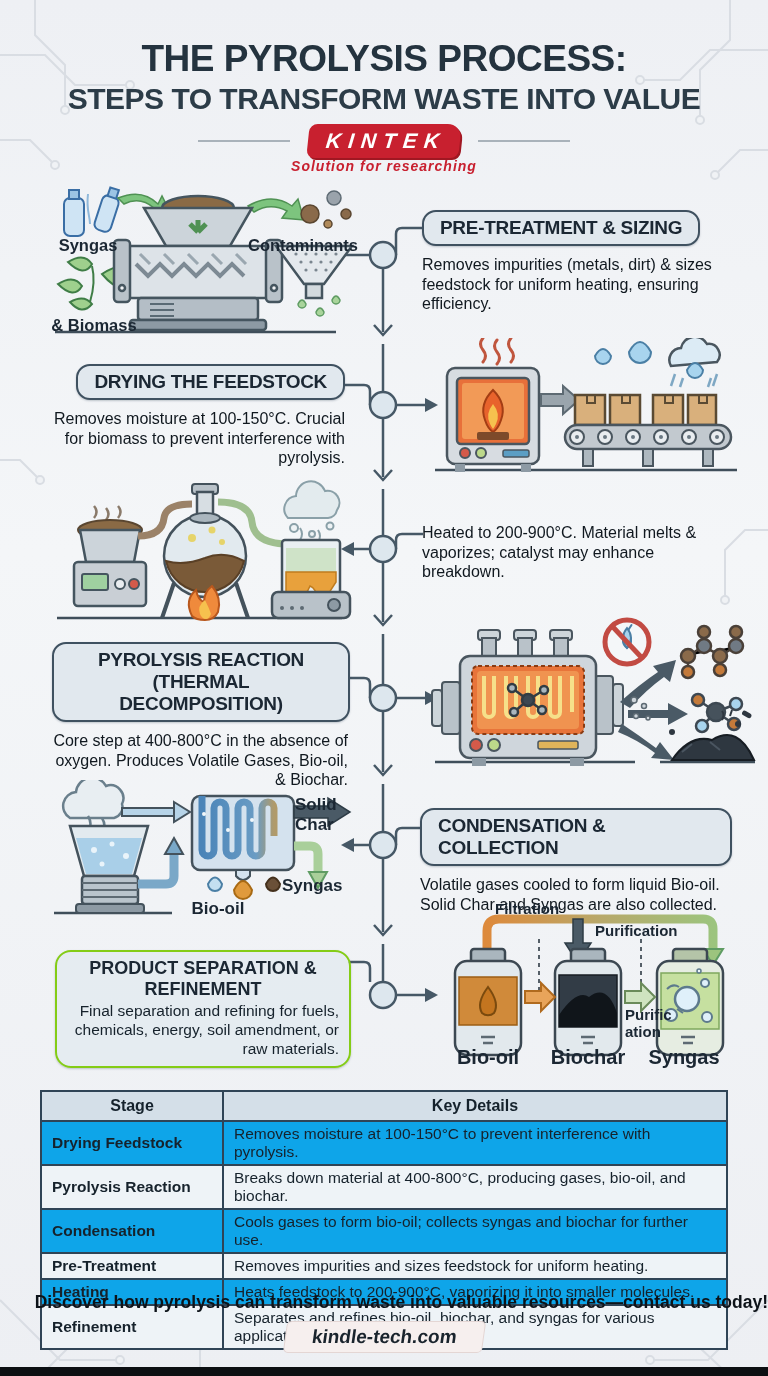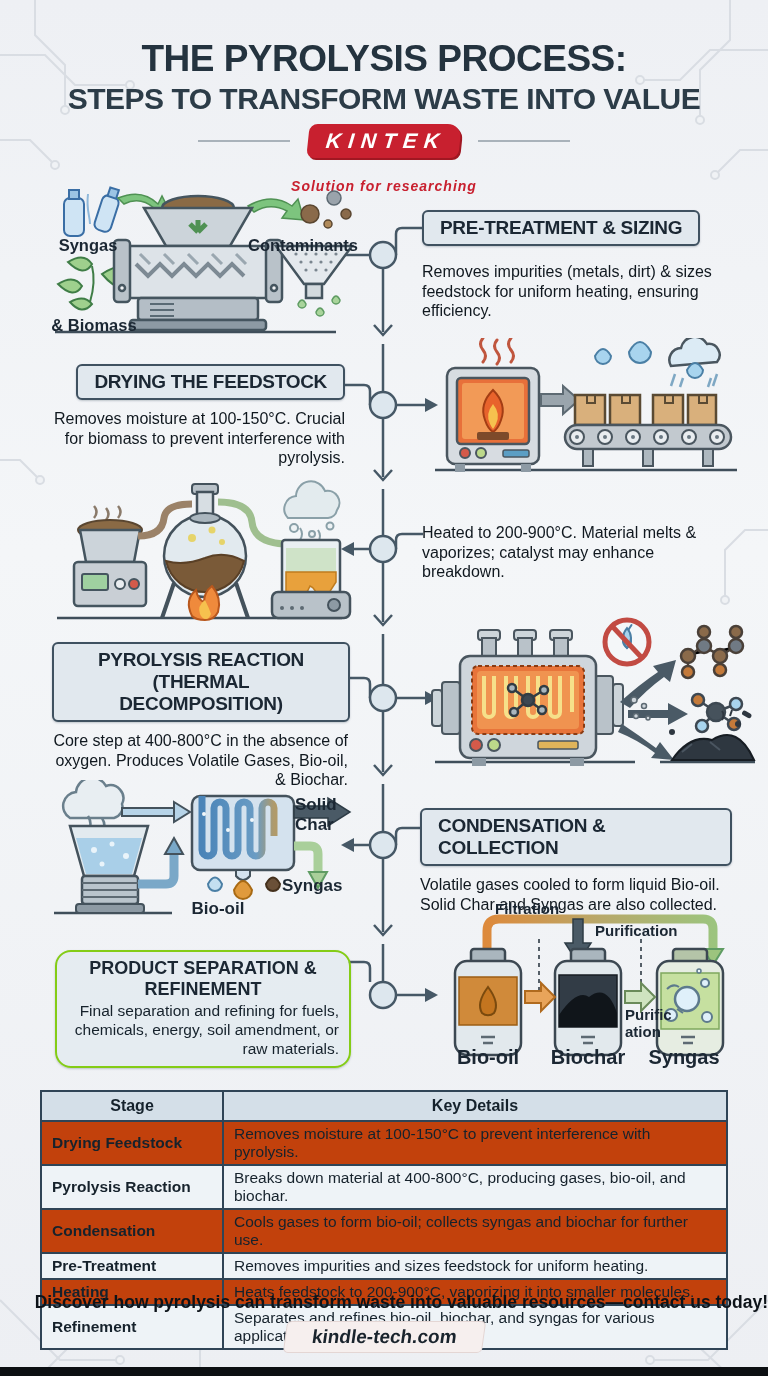--- a/index.html
+++ b/index.html
@@ -12,33 +12,33 @@
   .title1{left:0;top:38px;width:768px;text-align:center;font-size:37px;font-weight:800;
           color:#24333f;letter-spacing:-0.5px;}
   .title2{left:0;top:82px;width:768px;text-align:center;font-size:30px;font-weight:600;
           color:#2c3c48;letter-spacing:-0.5px;}
   .logo-row{left:0;top:124px;width:768px;display:flex;align-items:center;justify-content:center;gap:18px;}
   .rule{width:92px;height:2px;background:#a9b2ba;}
   .logo-badge{background:#c8202f;color:#fff;font-weight:800;font-style:italic;font-size:21px;
               letter-spacing:7px;padding:5px 14px 5px 18px;border-radius:8px 14px 8px 8px;
               transform:skewX(-6deg);box-shadow:2px 2px 0 #a01722;}
   .logo-tagline{left:0;top:158px;width:768px;text-align:center;color:#c8202f;font-weight:700;
-                font-style:italic;font-size:14px;letter-spacing:1px;margin-top:20px;}
+                font-style:italic;font-size:14px;letter-spacing:1px;}
   
-  .stepbox{display:inline-block;background:#e1e8ee;border:2px solid #3f5160;border-radius:6px;
+  .stepbox{display:inline-block;background:#e1e8ee;border:2px solid #3f5160;border-radius:14px;
            padding:5px 16px;font-weight:800;font-size:19px;color:#1b2733;letter-spacing:-0.3px;
            box-shadow:0 1px 2px rgba(40,60,80,.25);}
   .desc{font-size:16px;line-height:1.22;font-weight:500;color:#10181f;}
   .lab{font-weight:700;color:#1b2733;}
   .bigbox{background:rgba(226,233,239,.75);border:2px solid #84cc16;border-radius:16px;
           padding:6px 10px 8px;box-shadow:0 1px 2px rgba(40,60,80,.25);}
   .bigbox .t{font-weight:800;font-size:18px;text-align:center;line-height:1.18;color:#1b2733;}
   .bigbox .d{font-size:15.5px;line-height:1.2;font-weight:500;text-align:right;margin-top:2px;}
   
-  table.info{border-collapse:collapse;width:688px;background:#c2410c;}
+  table.info{border-collapse:collapse;width:688px;background:#0ea5e9;}
   table.info th,table.info td{border:2px solid #2f4456;font-size:15.5px;padding:3px 10px;}
   table.info th{background:#d4dfe8;font-weight:800;font-size:16px;padding:5px 10px;color:#15222c;}
   table.info td.stage{font-weight:800;width:160px;white-space:nowrap;}
   table.info tr:nth-child(even) td{background:#eef3f7;}
   
   .cta{left:0;top:1292px;width:768px;text-align:right;font-size:17.5px;font-weight:800;color:#0d1319;}
   .sitebadge{left:0;top:1322px;width:768px;text-align:center;}
   .sitebadge span{display:inline-block;background:#f6efee;border-radius:4px;transform:skewX(-8deg);
                   padding:4px 26px;font-size:19px;font-weight:800;color:#1a242d;
                   box-shadow:0 0 0 1px #e4d6d4;}
@@ -133,21 +133,21 @@
       <circle cx="53" cy="225" r="13"></circle>
       <circle cx="53" cy="369" r="13"></circle>
     <circle cx="53" cy="518" r="13"></circle>
       <circle cx="53" cy="665" r="13"></circle>
       <circle cx="53" cy="815" r="13"></circle>
   </g>
 </svg>
 
 <div class="abs" style="left:422px;top:210px;width:300px">
   <div class="stepbox">PRE-TREATMENT &amp; SIZING</div>
-  <div class="desc" style="margin-top:16px;width:295px">Removes impurities (metals, dirt) &amp; sizes feedstock for uniform heating, ensuring efficiency.</div>
+  <div class="desc" style="margin-top:9px;width:295px">Removes impurities (metals, dirt) &amp; sizes feedstock for uniform heating, ensuring efficiency.</div>
 </div>
 
 <svg class="abs" width="320" height="152" style="left:40px;top:184px" viewBox="0 0 320 152">
   <line x1="15" y1="148" x2="296" y2="148" stroke="#3f4e5a" stroke-width="2.5"></line>
 
   <g stroke="#3a6ea5" stroke-width="2" fill="#cfe4f4">
     <rect x="24" y="14" width="20" height="38" rx="6"></rect>
       <rect x="29" y="6" width="10" height="9" fill="#9cc4e4"></rect>
     <g transform="rotate(18 68 30)">
         <rect x="58" y="12" width="17" height="36" rx="6"></rect>

